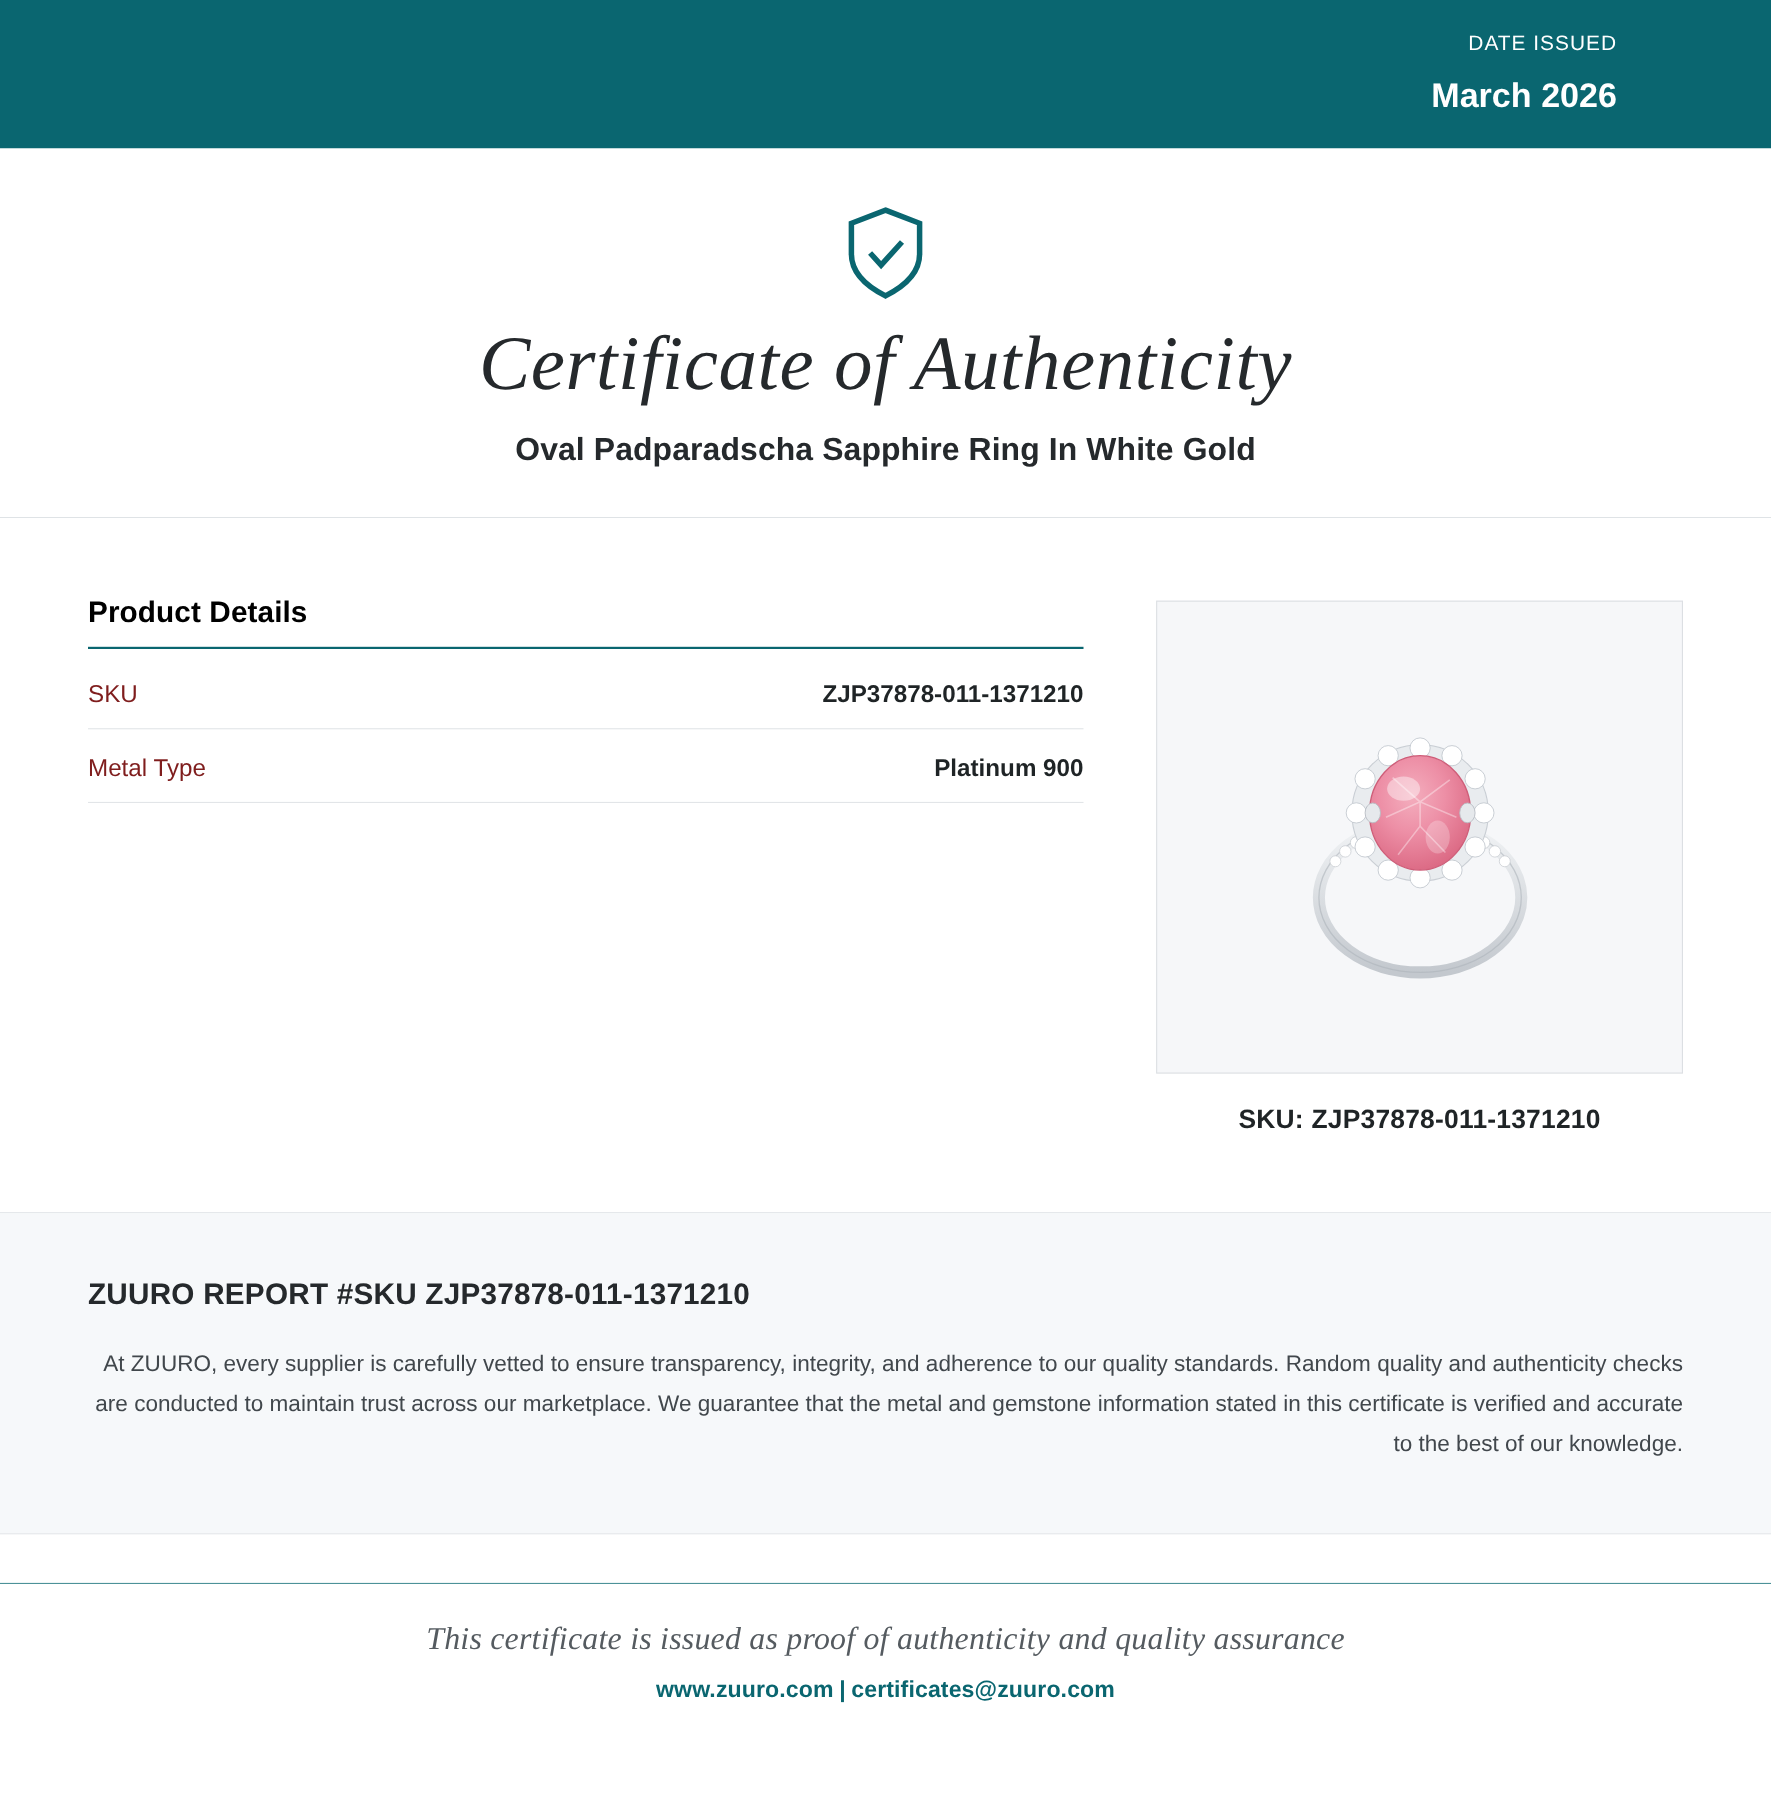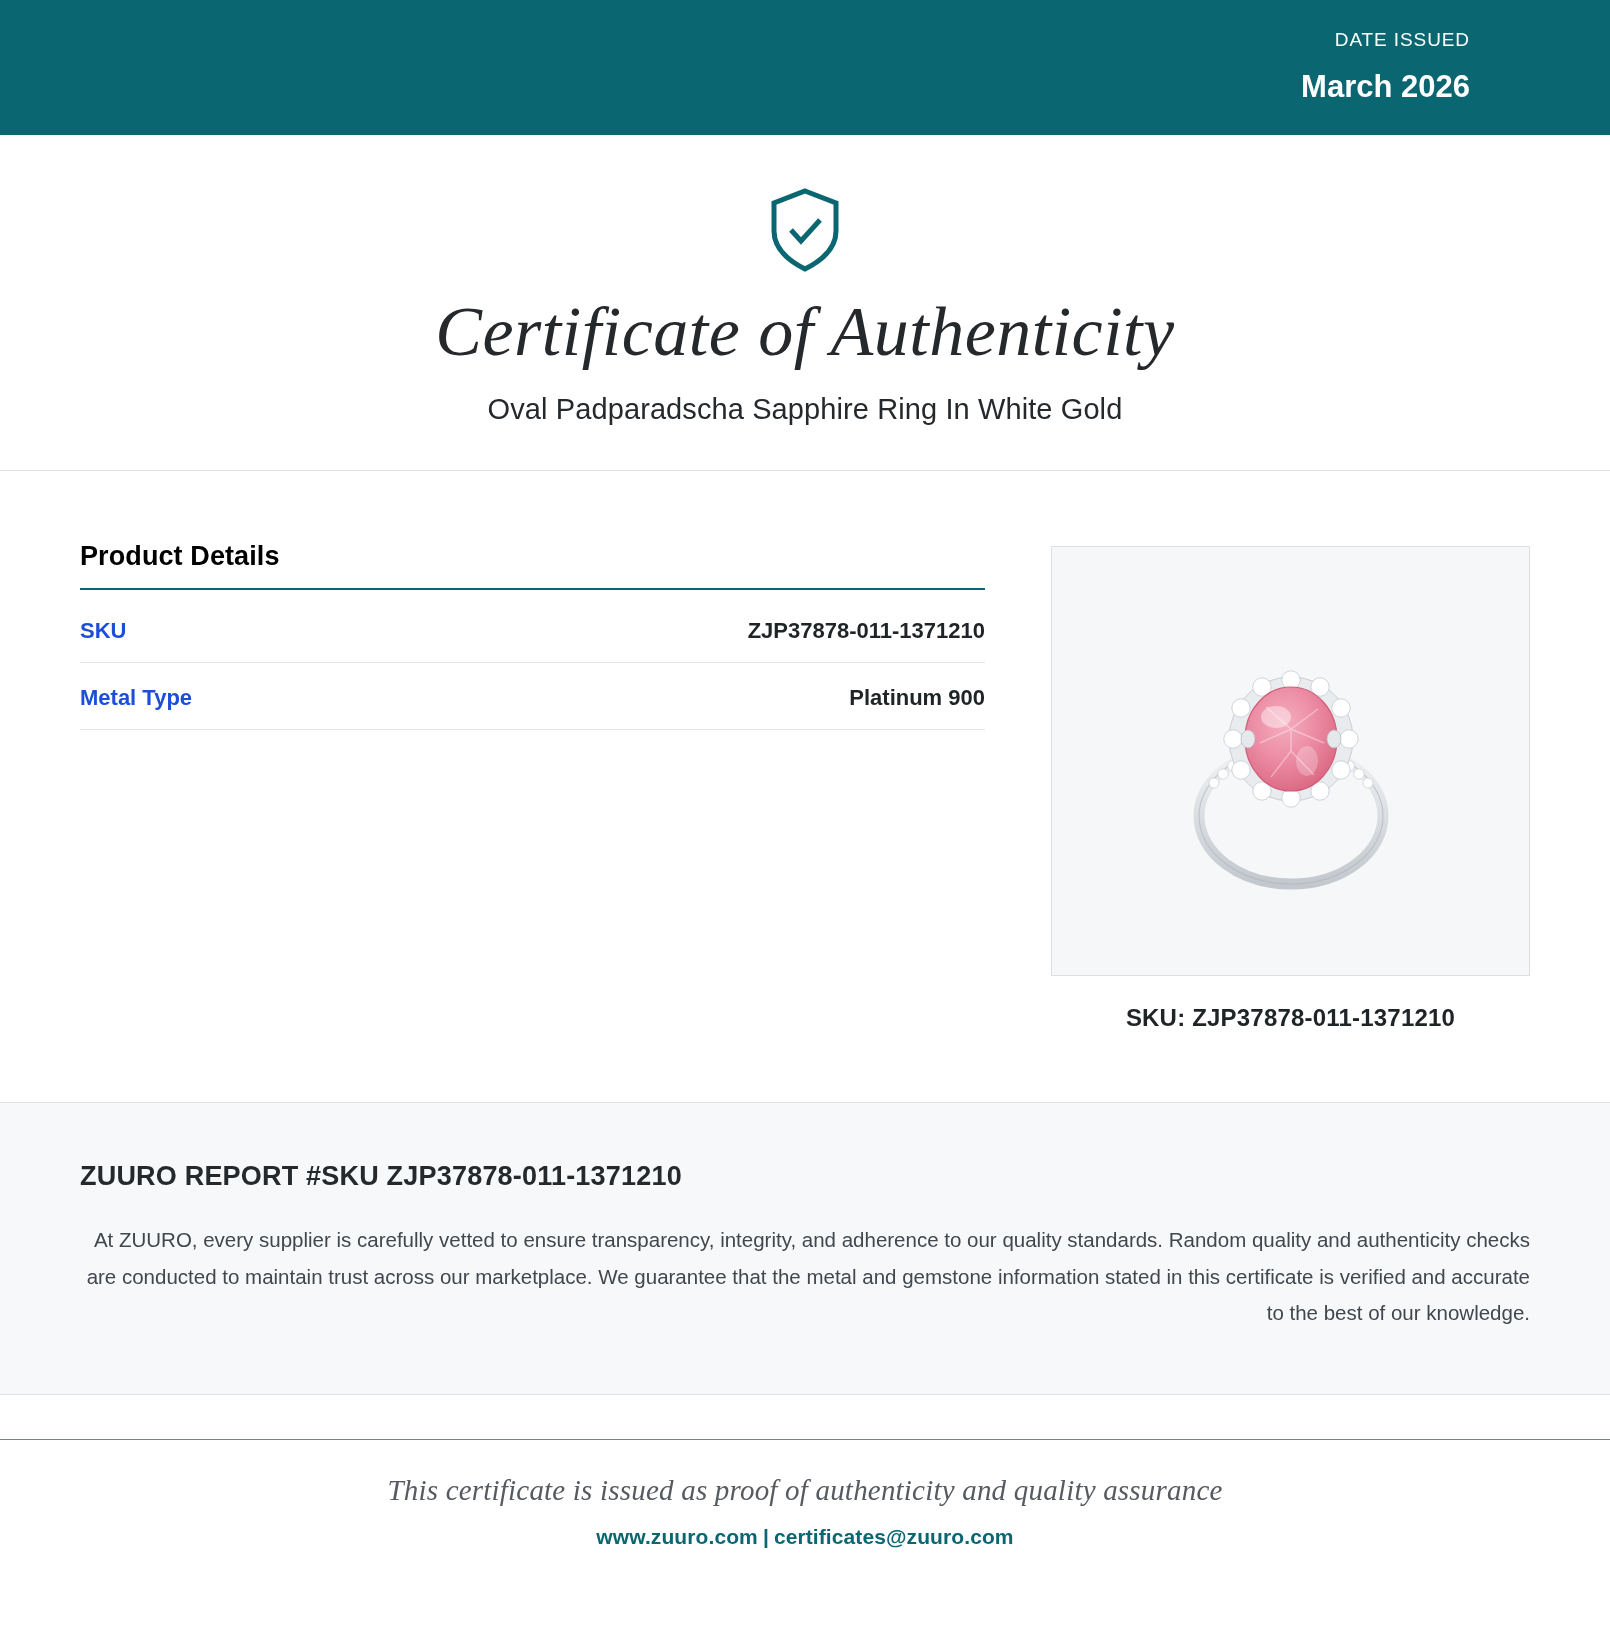--- a/index.html
+++ b/index.html
@@ -71,21 +71,21 @@
     font-family: "Liberation Serif", "DejaVu Serif", serif;
     font-style: italic;
     font-size: 70px;
     font-weight: 400;
     color: #25292c;
     letter-spacing: 0.5px;
     line-height: 1.12;
   }
   .cert-subtitle {
     font-size: 29px;
-    font-weight: 400;
+    font-weight: 700;
     color: #25292c;
     margin-top: 22px;
     letter-spacing: 0.1px;
   }
 
   
   .main {
     display: flex;
     padding: 70px 80px 70px 80px;
     gap: 66px;
@@ -120,22 +120,22 @@
 
   .spec-row {
     display: flex;
     align-items: baseline;
     justify-content: space-between;
     padding: 22px 0 18px 0;
     border-bottom: 1px solid #e2e5e8;
   }
   .spec-label {
     font-size: 22px;
-    color: #1d4ed8;
-    font-weight: 700;
+    color: #7f1d1d;
+    font-weight: 400;
   }
   .spec-value {
     font-size: 22px;
     color: #1f2426;
     font-weight: 700;
     text-align: right;
   }
 
   
   .product-image-frame {

